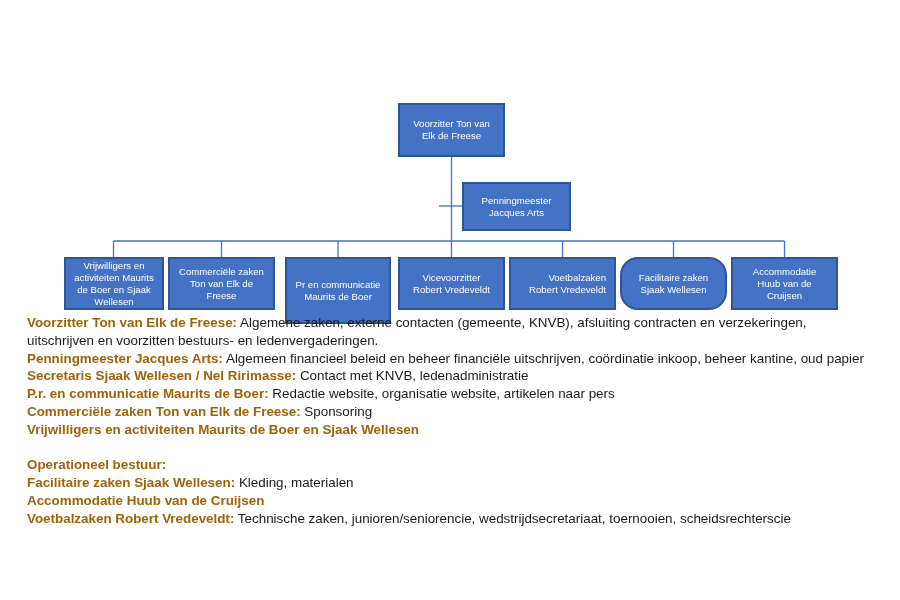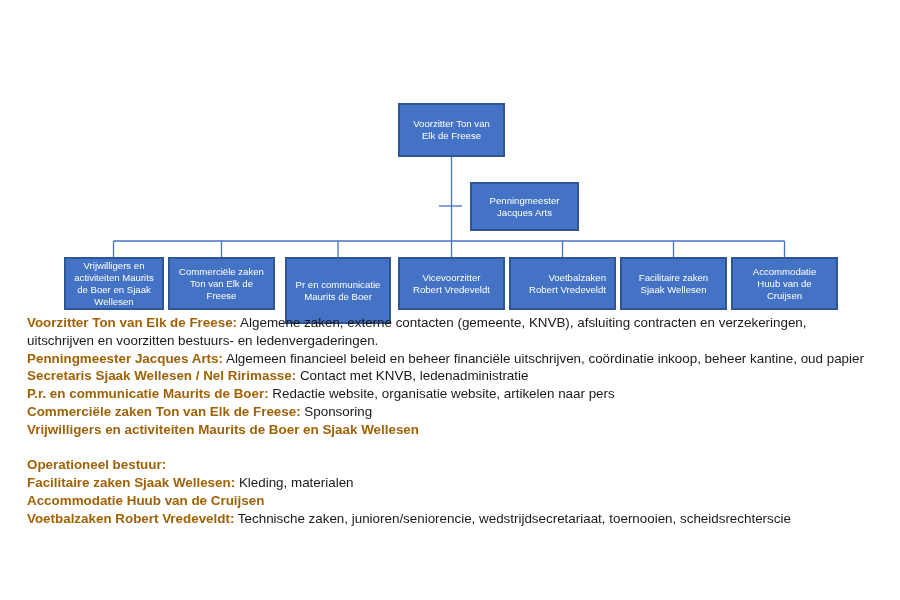--- a/index.html
+++ b/index.html
@@ -21,28 +21,28 @@
     text-align:center;
     font-size:9.6px;
     line-height:12px;
     box-sizing:border-box;
     padding:2px 8px;
   }
   
   .b-voorzitter{left:398px;top:103px;width:107px;height:54px;}
   
   .b-secretaris{left:331px;top:179px;width:108px;height:54px;}
-  .b-penningmeester{left:462px;top:182px;width:109px;height:49px;margin-left:8px;}
+  .b-penningmeester{left:462px;top:182px;width:109px;height:49px;}
   
   .b-l3-0{left:64px; top:257px;width:100px;height:53px;}
   .b-l3-1{left:168px;top:257px;width:107px;height:53px;}
   .b-l3-2{left:285px;top:257px;width:106px;height:67px;}
   .b-l3-3{left:398px;top:257px;width:107px;height:53px;}
   .b-l3-4{left:509px;top:257px;width:107px;height:53px;text-align:right;}
-  .b-l3-5{left:620px;top:257px;width:107px;height:53px;}
+  .b-l3-5{left:620px;top:257px;width:107px;height:53px;border-radius:18px;}
   .b-l3-6{left:731px;top:257px;width:107px;height:53px;}
   
   #descriptions{
     position:absolute;
     left:27px;top:314px;width:848px;
     font-size:13.4px;
     line-height:17.8px;
     color:#1a1a1a;
   }
   #descriptions p{margin:0;}

